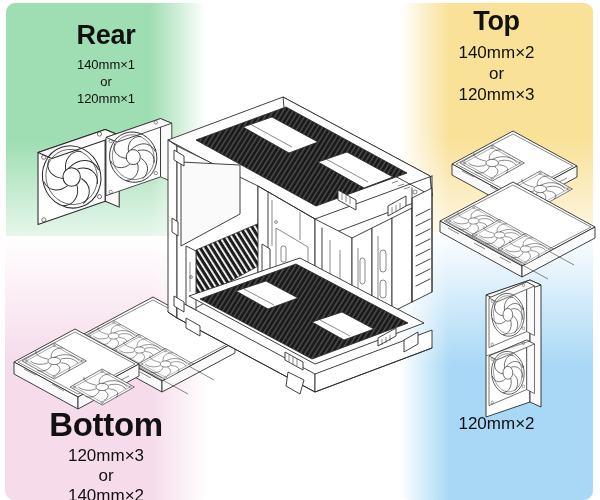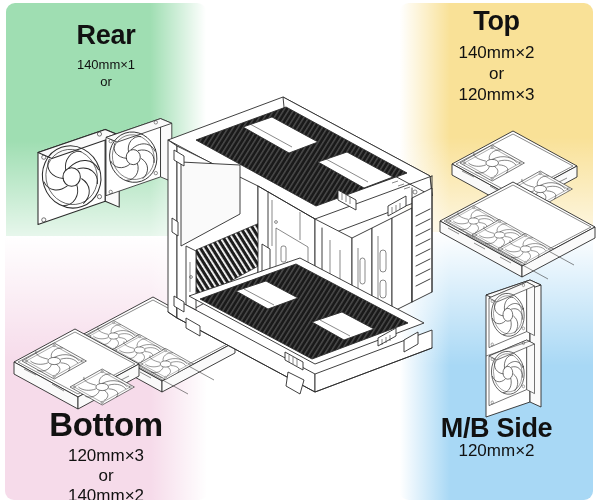--- a/index.html
+++ b/index.html
@@ -429,20 +429,21 @@
       <path class="fillw" d="M174,296 L174,306 L184,312 L184,302 Z"></path>
       <path class="fillw" d="M172,218 L172,232 L178,236 L178,222 Z"></path>
     </g>
   </svg>
 
   <div class="label-block" id="label-rear">
     <div class="label-title">Rear</div>
     <div class="label-sub">
       <div>140mm×1</div>
       <div>or</div>
+      <div>120mm×1</div>
     </div>
   </div>
 
   <div class="label-block" id="label-top">
     <div class="label-title">Top</div>
     <div class="label-sub">
       <div>140mm×2</div>
       <div>or</div>
       <div>120mm×3</div>
     </div>
@@ -451,19 +452,18 @@
   <div class="label-block" id="label-bottom">
     <div class="label-title">Bottom</div>
     <div class="label-sub">
       <div>120mm×3</div>
       <div>or</div>
       <div>140mm×2</div>
     </div>
   </div>
 
   <div class="label-block" id="label-mb">
-    <div class="label-title">M/B Side</div>
     <div class="label-sub">
       <div>120mm×2</div>
     </div>
   </div>
 
 </div>
 
 </body></html>

